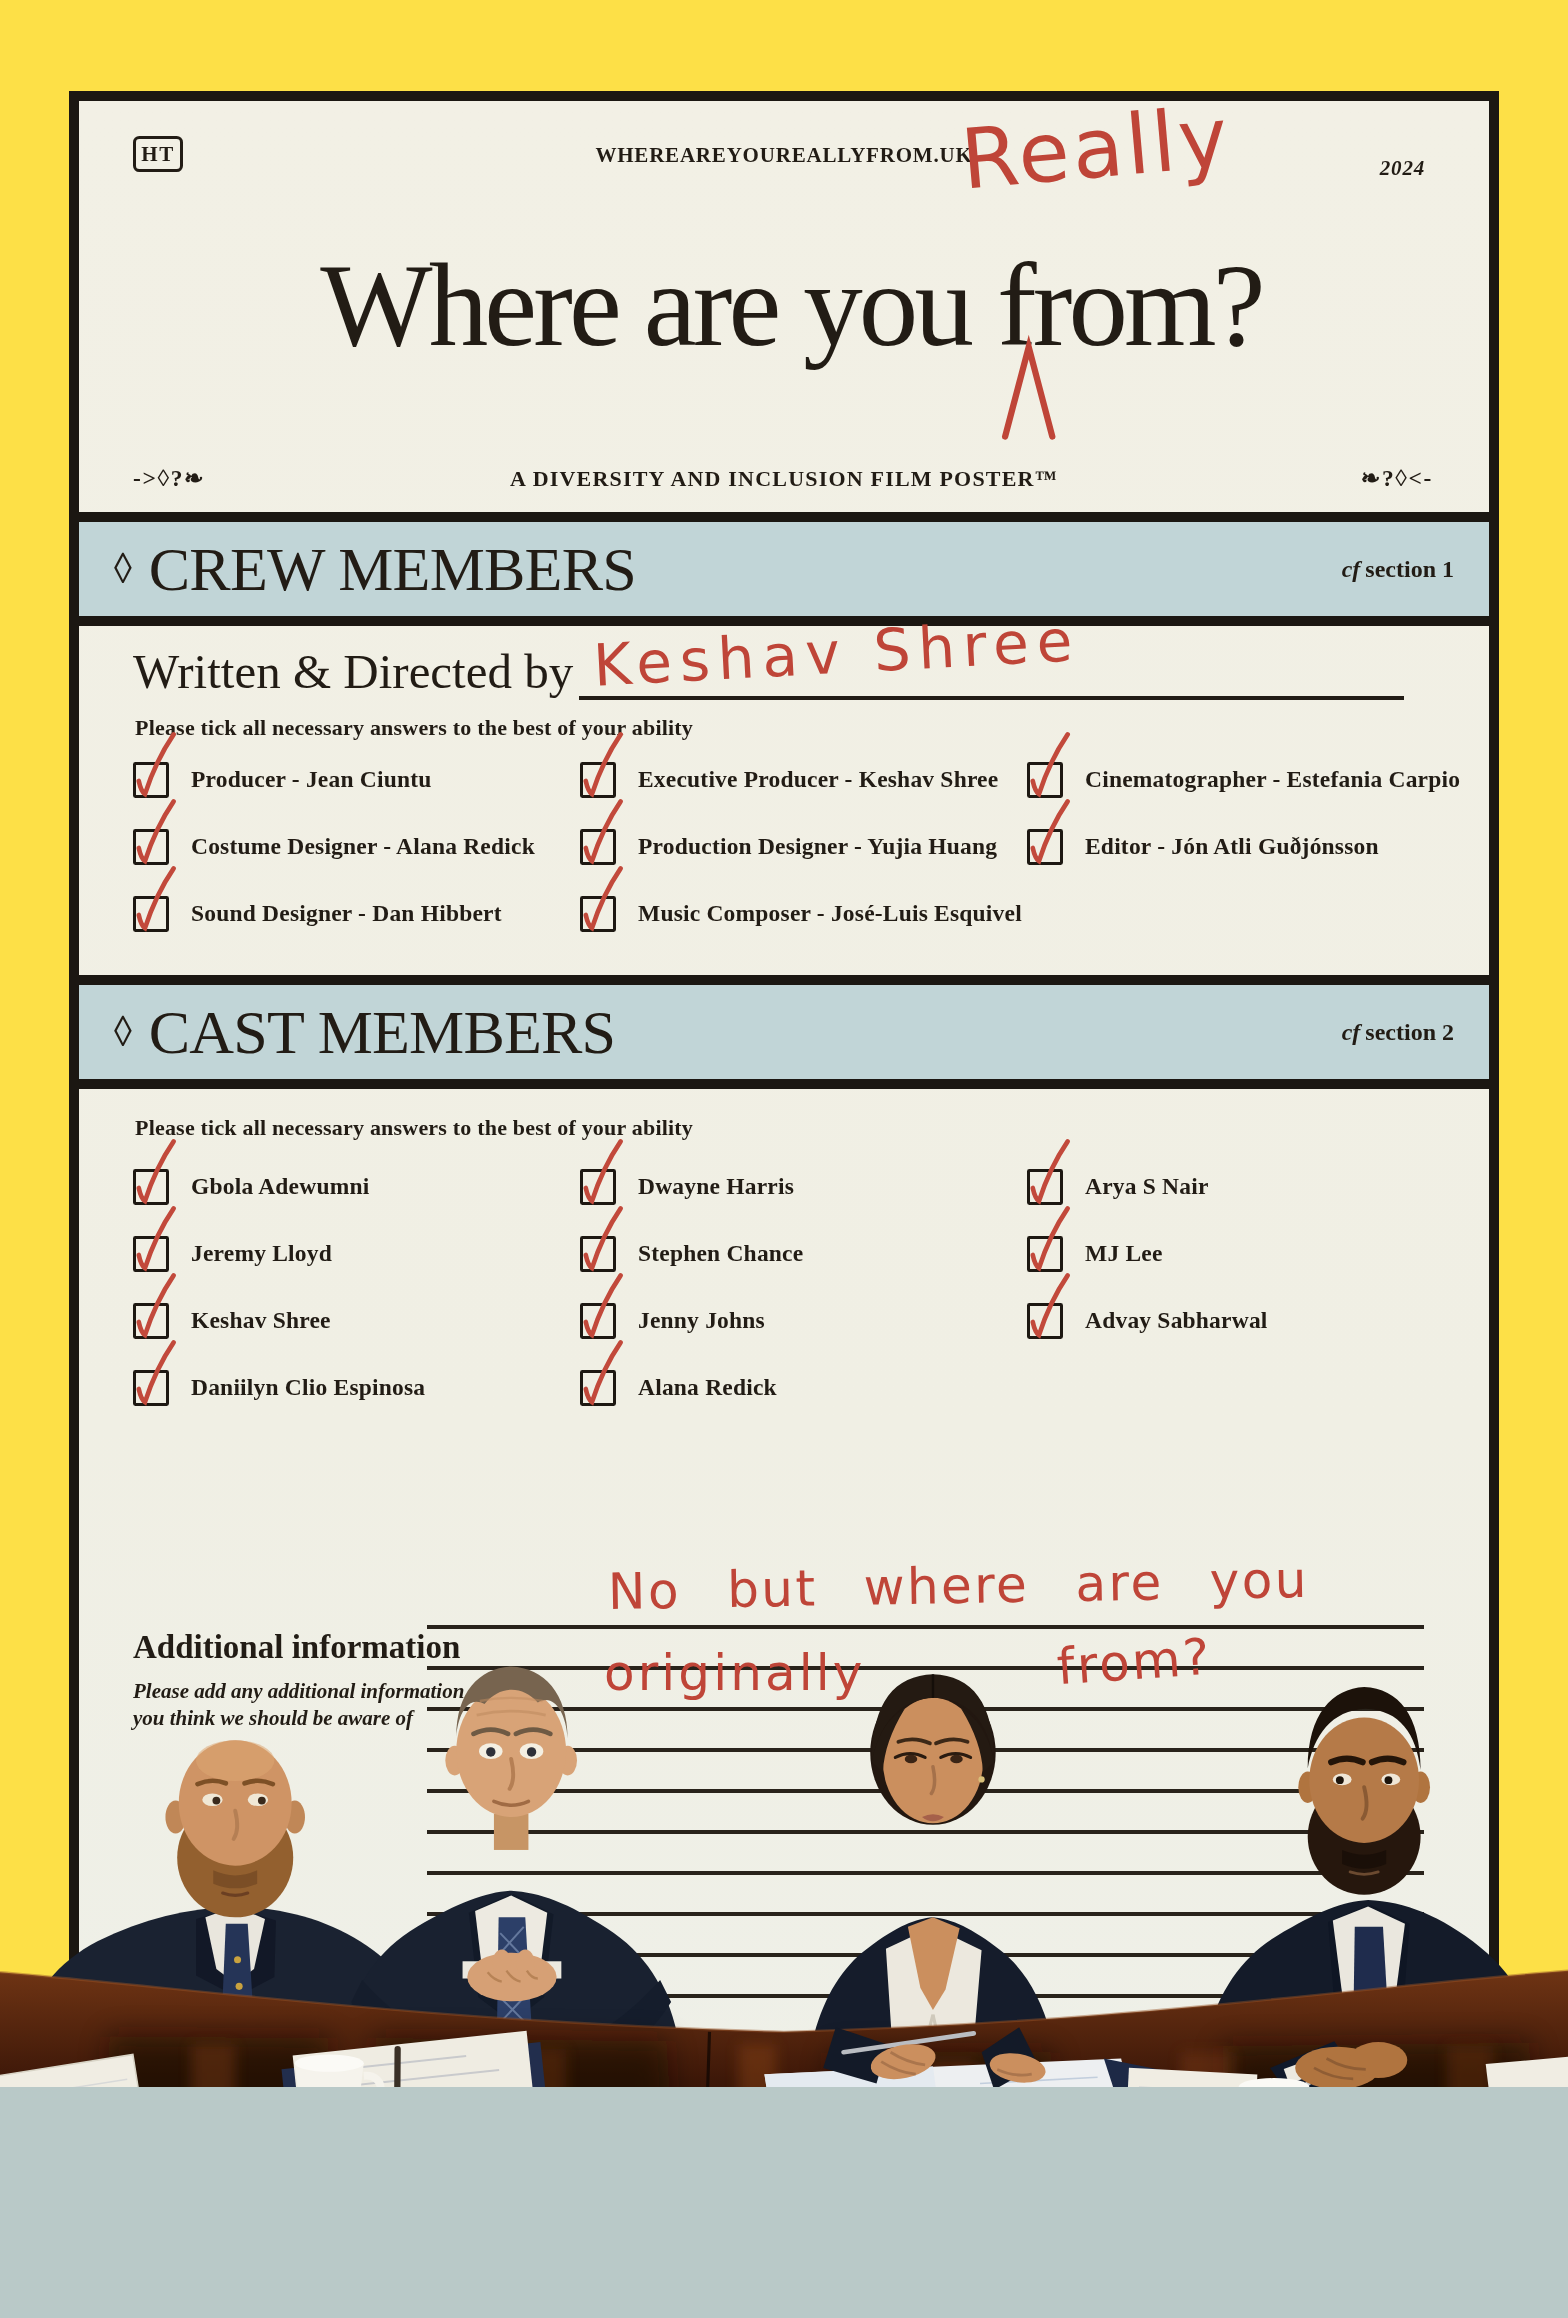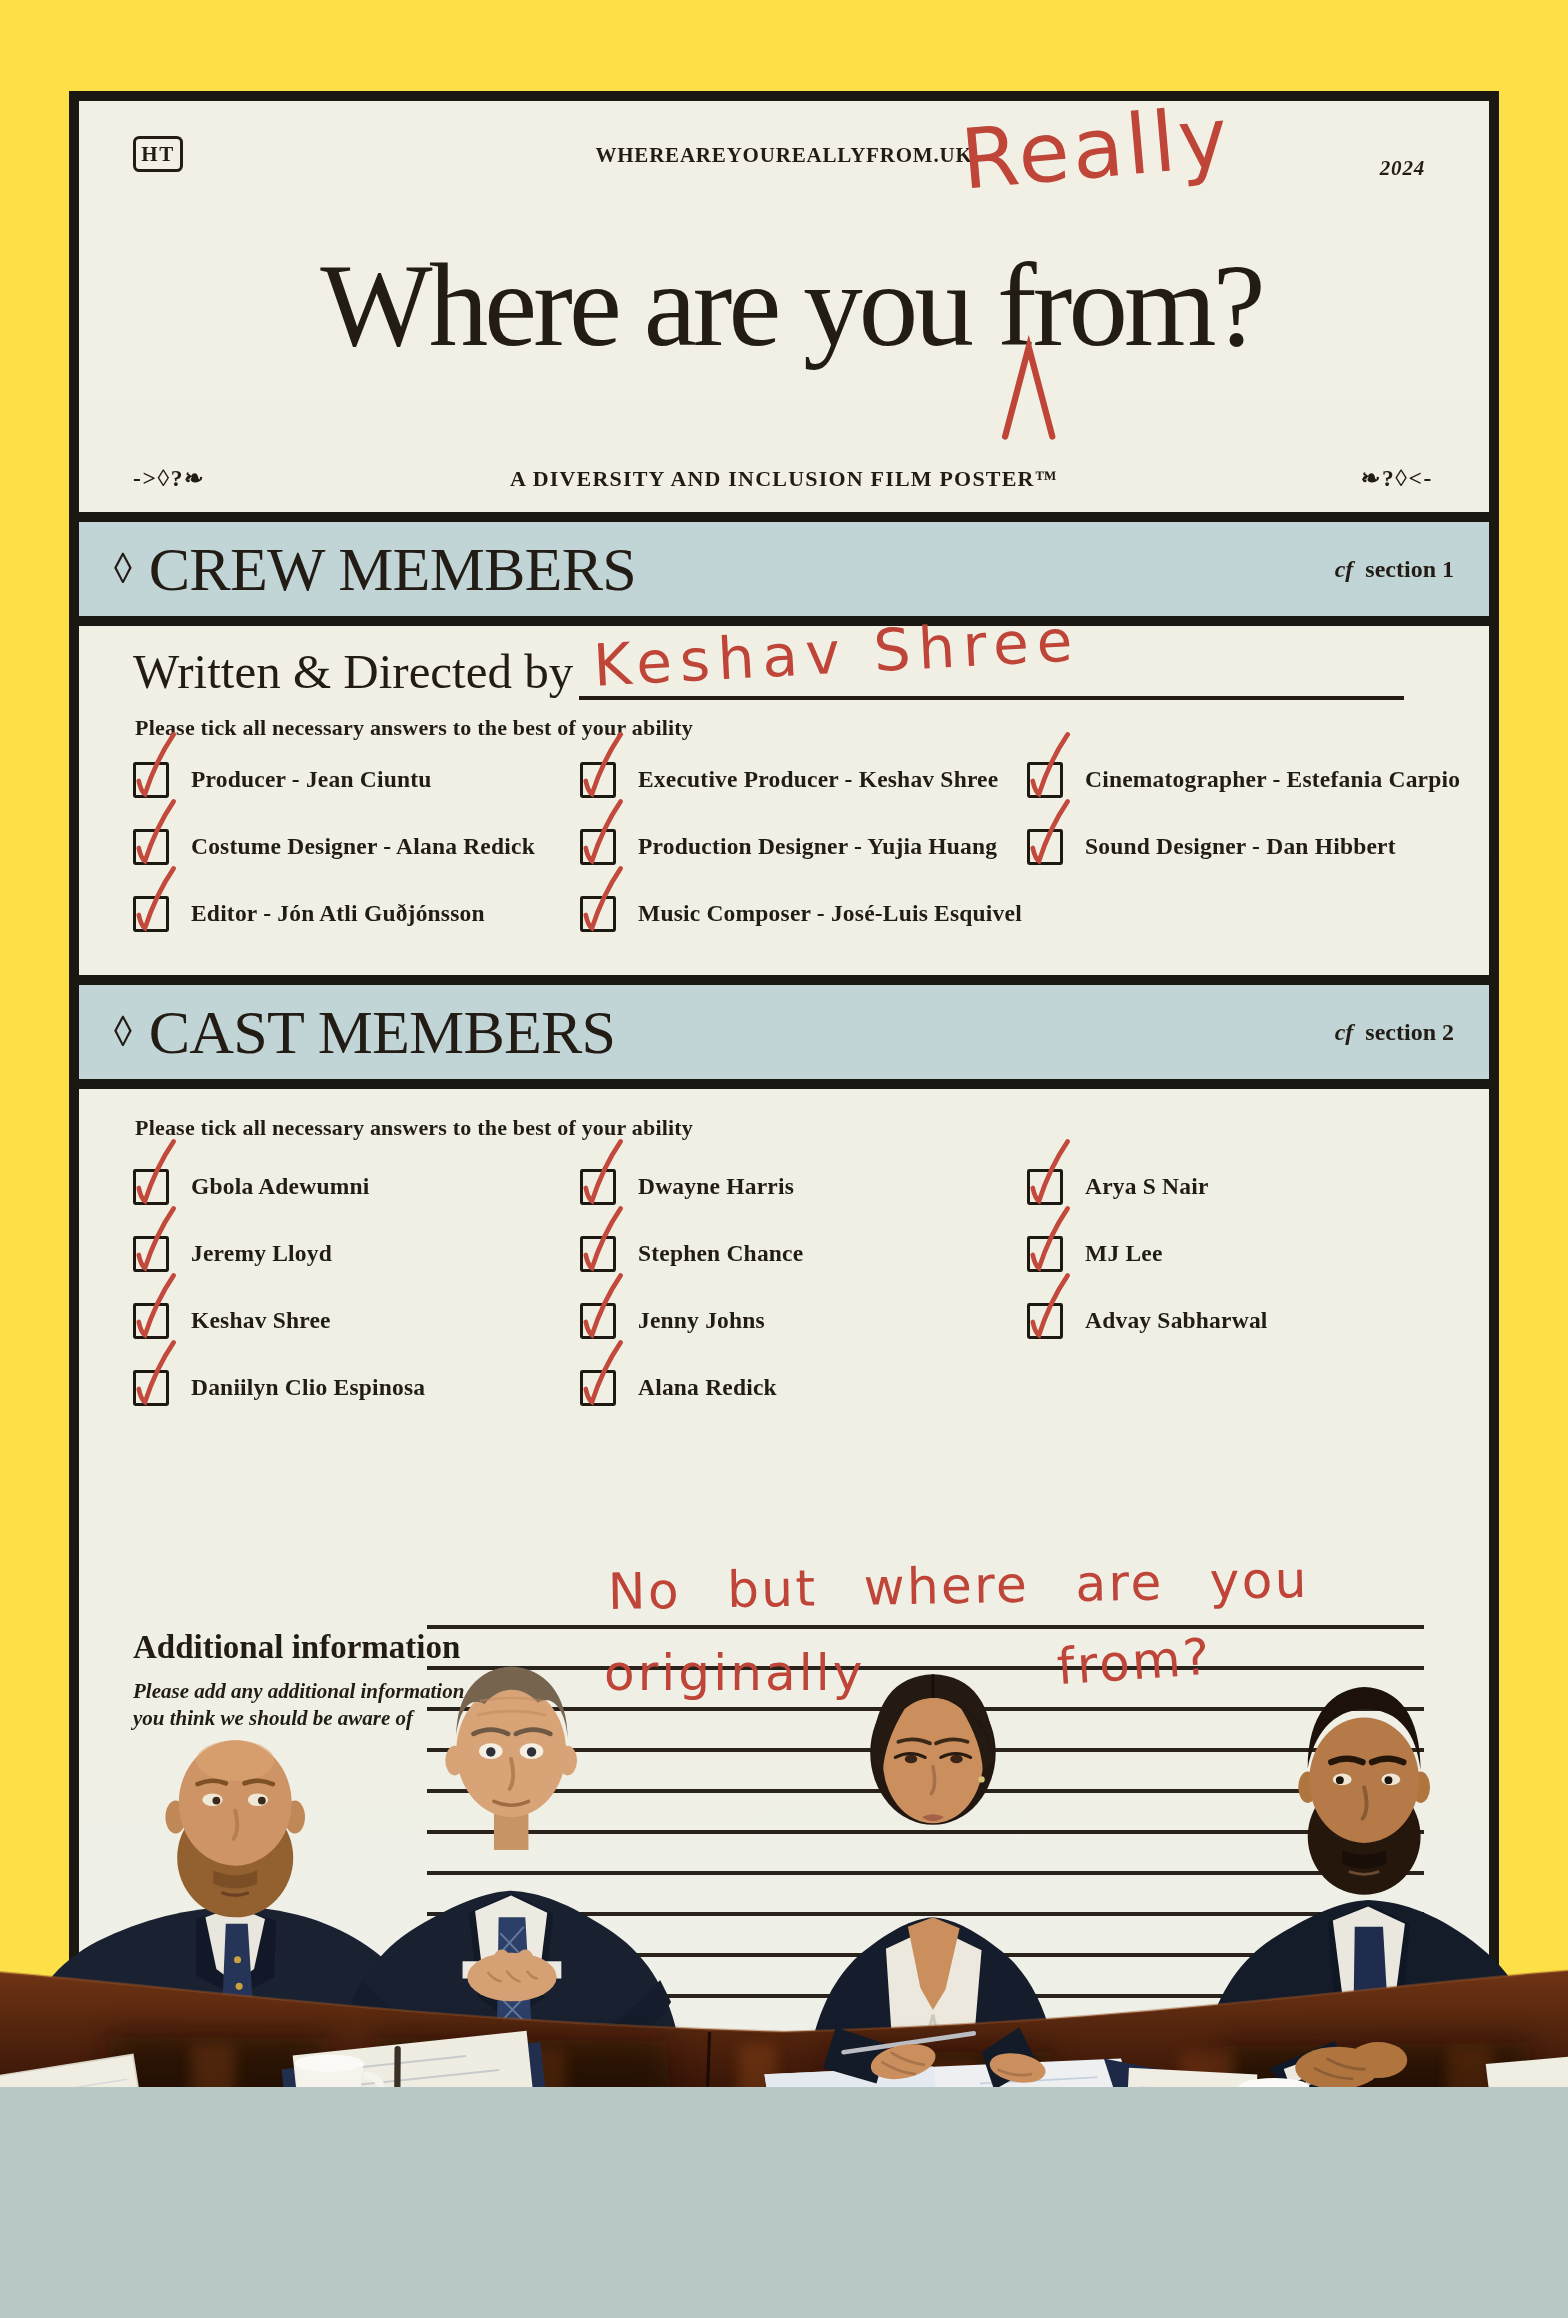--- a/index.html
+++ b/index.html
@@ -26,21 +26,21 @@
   .orn{position:absolute;top:464px;font-size:23.5px;font-weight:700;letter-spacing:1.6px;}
   .orn.left{left:133px;} .orn.right{right:135px;}
   .tagline{position:absolute;left:0;right:0;top:466px;text-align:center;font-weight:700;font-size:22px;letter-spacing:1.2px;}
   
   .rule{position:absolute;left:79px;width:1410px;height:10.2px;background:#1b1712;}
   .band{position:absolute;left:79px;width:1410px;height:94px;background:#c1d5d7;
         display:flex;align-items:center;box-sizing:border-box;padding:0 35px;}
   .band .diamond{font-size:36px;margin-right:17px;transform:scaleY(1.2);font-weight:400;}
   .band .bt{font-size:62px;font-weight:400;letter-spacing:-0.8px;}
   .band .ref{margin-left:auto;font-size:24px;font-weight:600;}
-  .band .ref .cf{font-style:italic;font-weight:700;margin-right:12px;}
+  .band .ref .cf{font-style:italic;font-weight:700;margin-right:5px;}
   
   .wd-label{position:absolute;left:133px;top:643px;font-size:49px;font-weight:400;}
   .wd-line{position:absolute;left:579px;top:696px;width:825px;height:3.9px;background:#221c15;}
   .wd-value{position:absolute;left:593px;top:619px;font-size:58px;letter-spacing:7.8px;transform:rotate(-3deg);}
   .instr{position:absolute;left:135px;font-size:22px;font-weight:600;letter-spacing:0.2px;}
   
   .grid{position:absolute;left:133px;display:grid;grid-template-columns:447px 447px 427px;grid-auto-rows:67px;}
   .item{display:flex;align-items:center;height:41px;}
   .cb{position:relative;width:36px;height:36px;box-sizing:border-box;border:3.9px solid #1d1812;border-radius:2.4px;flex:0 0 auto;}
   .cb svg{position:absolute;left:-4.7px;top:-28px;overflow:visible;}
@@ -135,29 +135,29 @@
           </svg>
         </span>
       <span class="lbl">Production Designer - Yujia Huang</span>
     </div>
     <div class="item">
       <span class="cb">
           <svg width="45" height="63" viewBox="0 0 58 80">
             <path d="M10,56 C12,65 15,71 18,73 C26,48 40,18 55,-4" fill="none" stroke="#c2493b" stroke-width="6" stroke-linecap="round"></path>
           </svg>
         </span>
+      <span class="lbl">Editor - Jón Atli Guðjónsson</span>
+    </div>
+    <div class="item">
+      <span class="cb">
+          <svg width="45" height="63" viewBox="0 0 58 80">
+            <path d="M10,56 C12,65 15,71 18,73 C26,48 40,18 55,-4" fill="none" stroke="#c2493b" stroke-width="6" stroke-linecap="round"></path>
+          </svg>
+        </span>
       <span class="lbl">Sound Designer - Dan Hibbert</span>
-    </div>
-    <div class="item">
-      <span class="cb">
-          <svg width="45" height="63" viewBox="0 0 58 80">
-            <path d="M10,56 C12,65 15,71 18,73 C26,48 40,18 55,-4" fill="none" stroke="#c2493b" stroke-width="6" stroke-linecap="round"></path>
-          </svg>
-        </span>
-      <span class="lbl">Editor - Jón Atli Guðjónsson</span>
     </div>
     <div class="item">
       <span class="cb">
           <svg width="45" height="63" viewBox="0 0 58 80">
             <path d="M10,56 C12,65 15,71 18,73 C26,48 40,18 55,-4" fill="none" stroke="#c2493b" stroke-width="6" stroke-linecap="round"></path>
           </svg>
         </span>
       <span class="lbl">Music Composer - José-Luis Esquivel</span>
     </div>
   </div>

